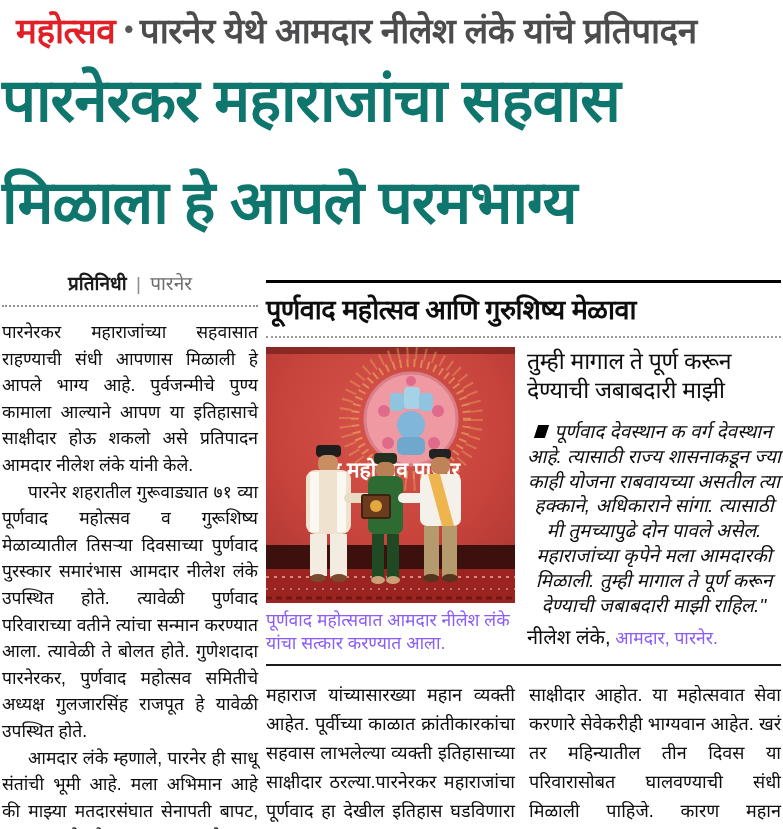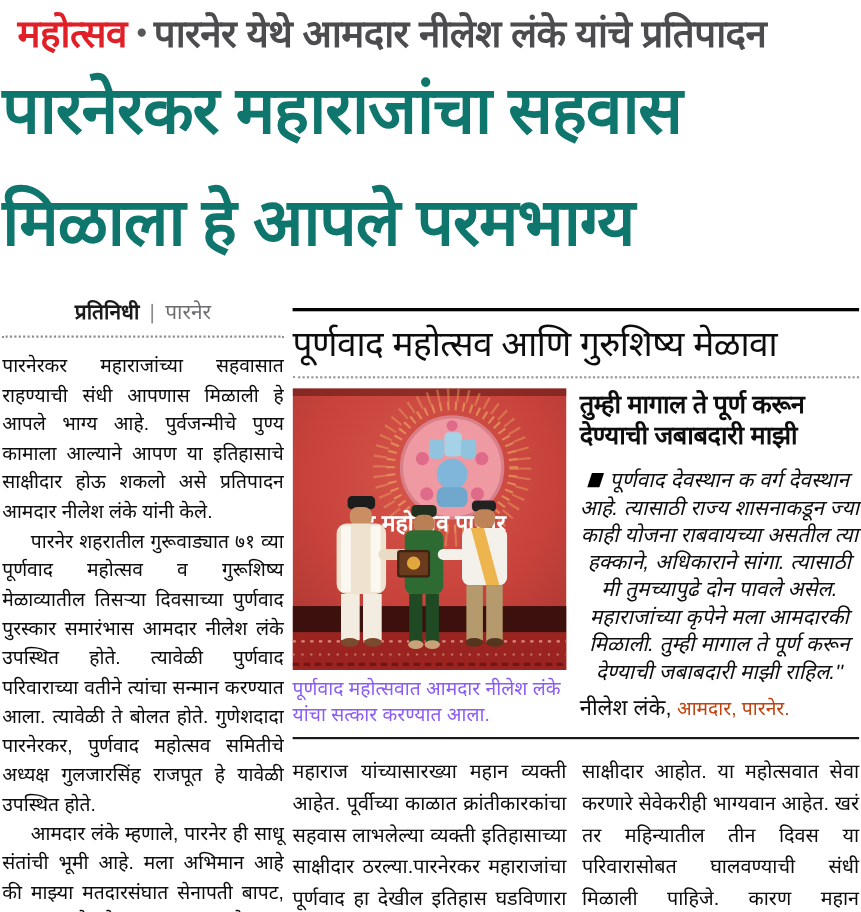--- a/index.html
+++ b/index.html
@@ -27,33 +27,33 @@
   .byline{text-align:center;font-size:19px;padding-bottom:9px;border-bottom:2px dotted #8f8f91;}
   .byline-author{font-weight:bold;color:#1a1a1a;}
   .byline-sep{color:#8d8d8f;margin:0 4px;}
   .byline-loc{color:#6d6d6f;}
   .left-col p{margin:0;font-size:17.5px;line-height:26.6px;text-align:justify;}
   .left-col p.first{margin-top:12px;}
   .left-col p.indent{text-indent:26px;}
   
   .right-sec{position:absolute;left:266px;top:280px;width:515px;}
   .sec-rule-top{border-top:3px solid #000;height:0;}
-  .sec-heading{font-size:32px;font-weight:normal;letter-spacing:-0.5px;margin:7px 0 9px 0;}
+  .sec-heading{font-size:27px;font-weight:bold;letter-spacing:-0.5px;margin:7px 0 9px 0;}
   .sec-rule-dotted{border-top:2px dotted #9a9a9c;height:0;margin-bottom:9px;}
   .sec-row{display:flex;align-items:flex-start;}
   .photo-fig{width:249px;margin:0;flex:0 0 auto;}
   .photo{width:249px;height:256px;display:block;}
   .caption{font-size:17.5px;line-height:23px;margin-top:6px;color:#8b5cf6;}
   .quote-box{width:254px;margin-left:12px;}
-  .quote-title{font-size:23px;font-weight:bold;line-height:29px;margin:0 0 15px 0;letter-spacing:-0.3px;}
+  .quote-title{font-size:23px;font-weight:normal;line-height:29px;margin:0 0 15px 0;letter-spacing:-0.3px;}
   .quote-body{font-size:19px;font-style:italic;line-height:24.8px;margin:0;text-align:center;}
   .quote-mark{display:inline-block;width:11px;height:13px;background:#000;transform:skewX(-18deg);margin-right:7px;}
   .quote-attr{font-size:17.5px;margin-top:5px;}
   .quote-attr-name{font-weight:normal;font-size:20px;}
-  .quote-attr-role{color:#c2410c;}
+  .quote-attr-role{color:#8b5cf6;}
   .sec-rule-solid{border-top:2px solid #1a1a1a;height:0;margin-top:9px;}
   
   .bottom-row{display:flex;gap:14px;margin-top:15px;}
   .bottom-col{font-size:18px;line-height:29px;text-align:justify;margin:0;}
   .bottom-col.mid{width:249px;}
   .bottom-col.rgt{width:252px;}
 </style>
 </head>
 <body>
 

